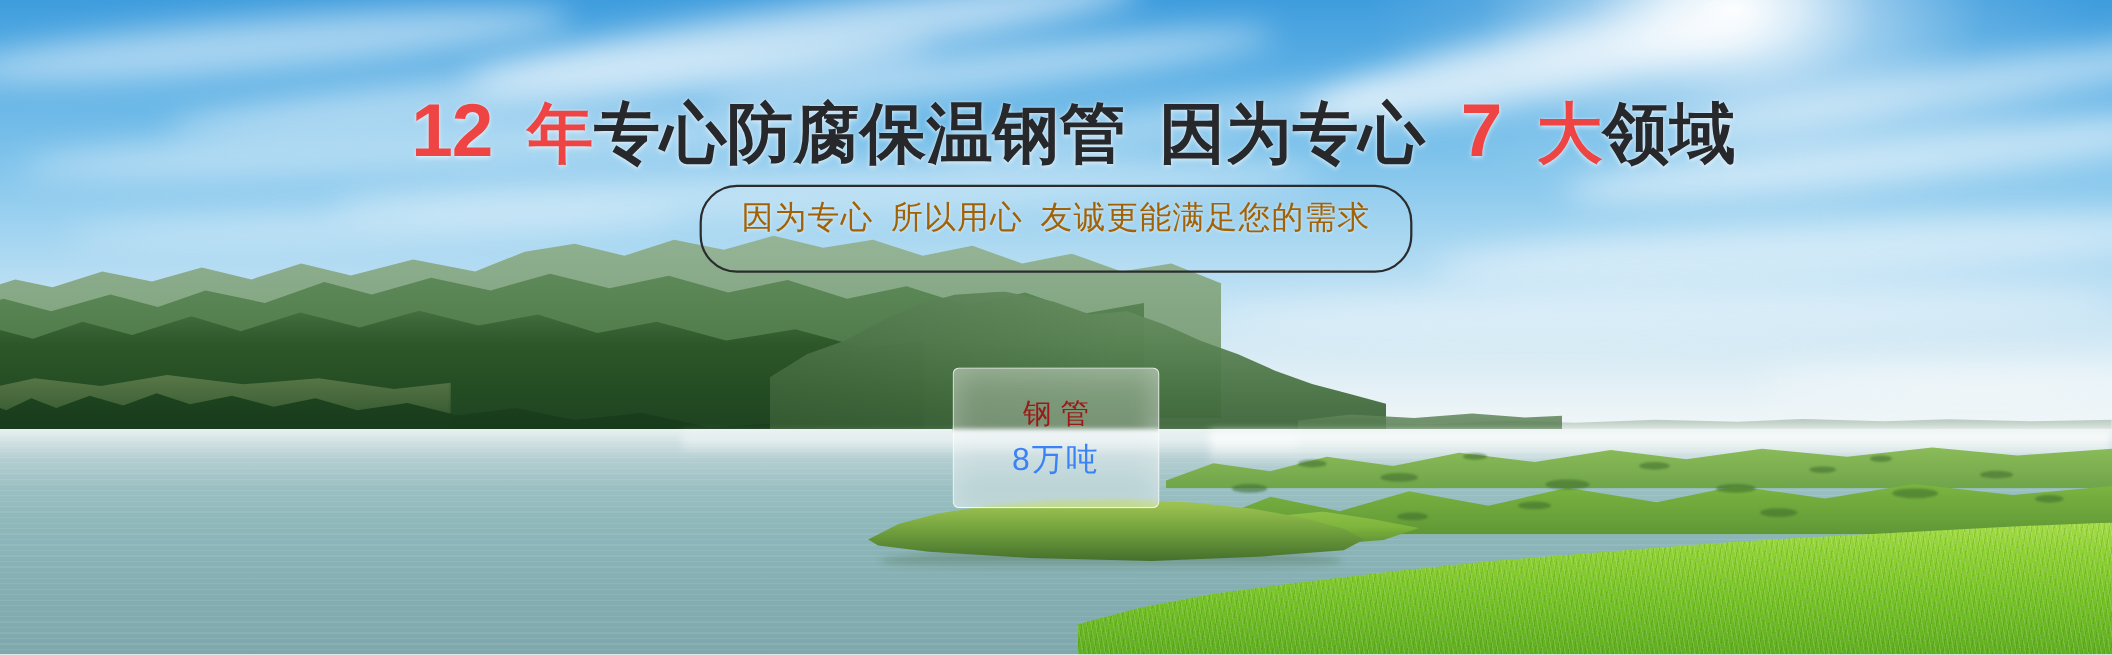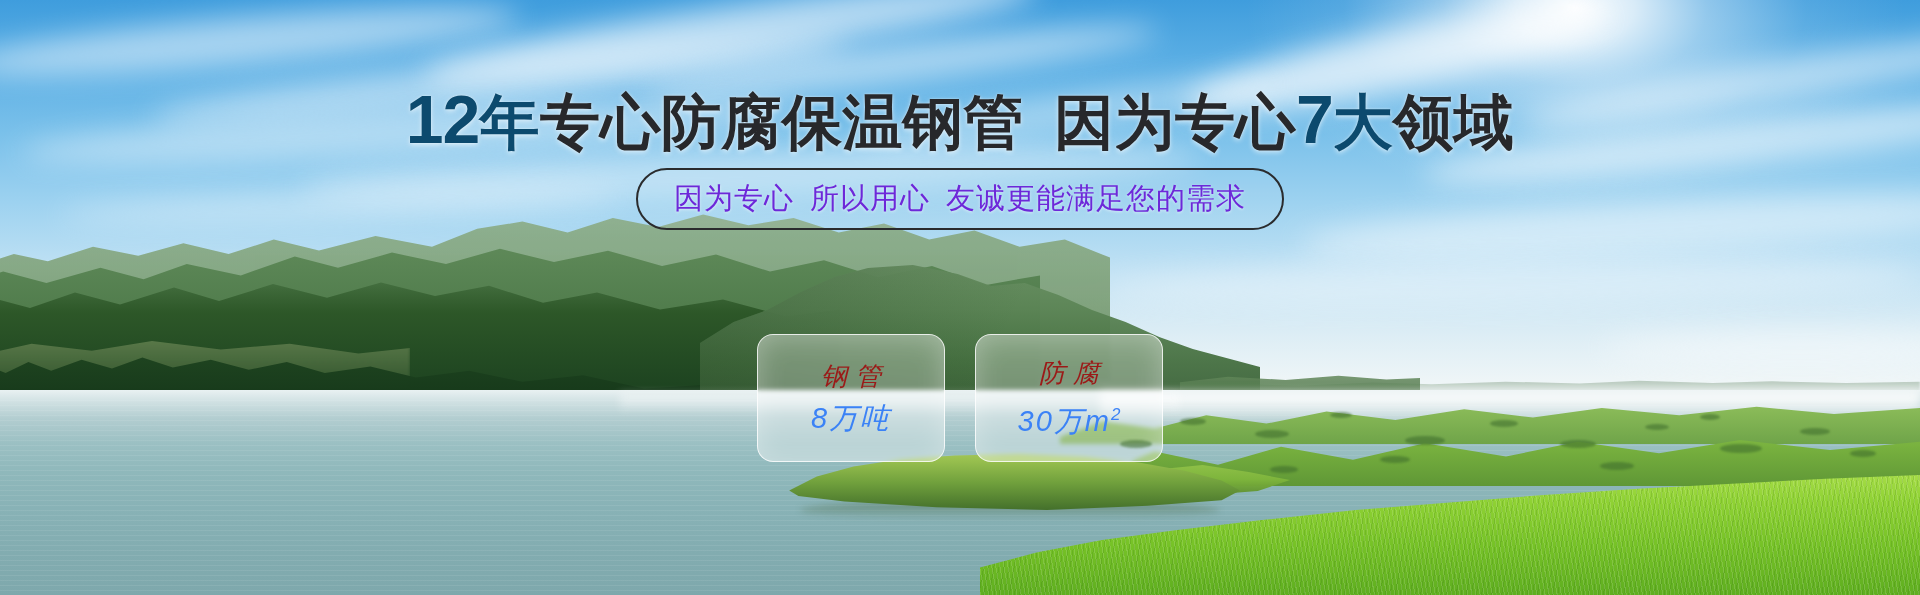--- a/index.html
+++ b/index.html
@@ -277,67 +277,66 @@
     left: 0; top: 84px; width: 1920px;
     text-align: center;
     font-size: 60px;
     font-weight: bold;
     line-height: 70px;
     letter-spacing: 0.5px;
     white-space: nowrap;
     text-shadow: 0 2px 5px rgba(255,255,255,0.55), 0 0 2px rgba(255,255,255,0.5);
   }
   .hl-dark { color: #27282b; }
-  .hl-red  { color: #0c4a6e; }
+  .hl-red  { color: #ef4444; margin-left: 32px; }
   .hl-num  { font-size: 68px; letter-spacing: -1px; }
   .hl-gap  { display: inline-block; width: 30px; }
 
   
   .sub-wrap {
     position: absolute;
     left: 0; top: 168px; width: 1920px;
     display: flex;
     justify-content: center;
   }
   .sub-pill {
     border: 2px solid #2a2b2d;
     border-radius: 34px;
-    padding: 9px 36px 11px 36px;
+    padding: 9px 36px 29px 36px;
     font-size: 29px;
     line-height: 38px;
-    color: #6d28d9;
+    color: #a16207;
     letter-spacing: 1px;
     white-space: nowrap;
     background: rgba(255,255,255,0.06);
     text-shadow: 0 1px 3px rgba(255,255,255,0.55);
   }
   .sub-sep { display: inline-block; width: 16px; }
 
   
   .cards {
     position: absolute;
     left: 0; top: 334px; width: 1920px;
     display: flex;
     justify-content: center;
     gap: 30px;
   }
   .card {
     width: 186px;
     height: 126px;
-    border-radius: 16px;
+    border-radius: 6px;
     border: 1px solid rgba(255,255,255,0.82);
     background: rgba(255,255,255,0.30);
     backdrop-filter: blur(2px);
     box-shadow: inset 0 0 28px rgba(255,255,255,0.30);
     display: flex;
     flex-direction: column;
     align-items: center;
     justify-content: center;
     gap: 8px;
-    font-style: italic;
   }
   .card-label {
     font-size: 26px;
     color: #9b1a18;
     letter-spacing: 8px;
     text-indent: 8px;
     line-height: 32px;
   }
   .card-value {
     font-size: 29px;
@@ -408,24 +407,20 @@
     </div>
   </div>
 
   <div class="cards">
 
     <div class="card">
       <div class="card-label">钢管</div>
       <div class="card-value"><span>8万吨</span></div>
     </div>
 
-    <div class="card">
-      <div class="card-label">防腐</div>
-      <div class="card-value"><span>30万m</span><sup>2</sup></div>
-    </div>
 
 
   </div>
 
 <div class="wet-speck" style="left: 1180px; top: 418px; width: 26px; height: 7px;"></div>
     <div class="wet-speck" style="left: 1255px; top: 430px; width: 34px; height: 8px;"></div>
     <div class="wet-speck" style="left: 1330px; top: 412px; width: 22px; height: 6px;"></div>
     <div class="wet-speck" style="left: 1405px; top: 436px; width: 40px; height: 9px;"></div>
     <div class="wet-speck" style="left: 1490px; top: 420px; width: 28px; height: 7px;"></div>
     <div class="wet-speck" style="left: 1560px; top: 440px; width: 36px; height: 8px;"></div>

